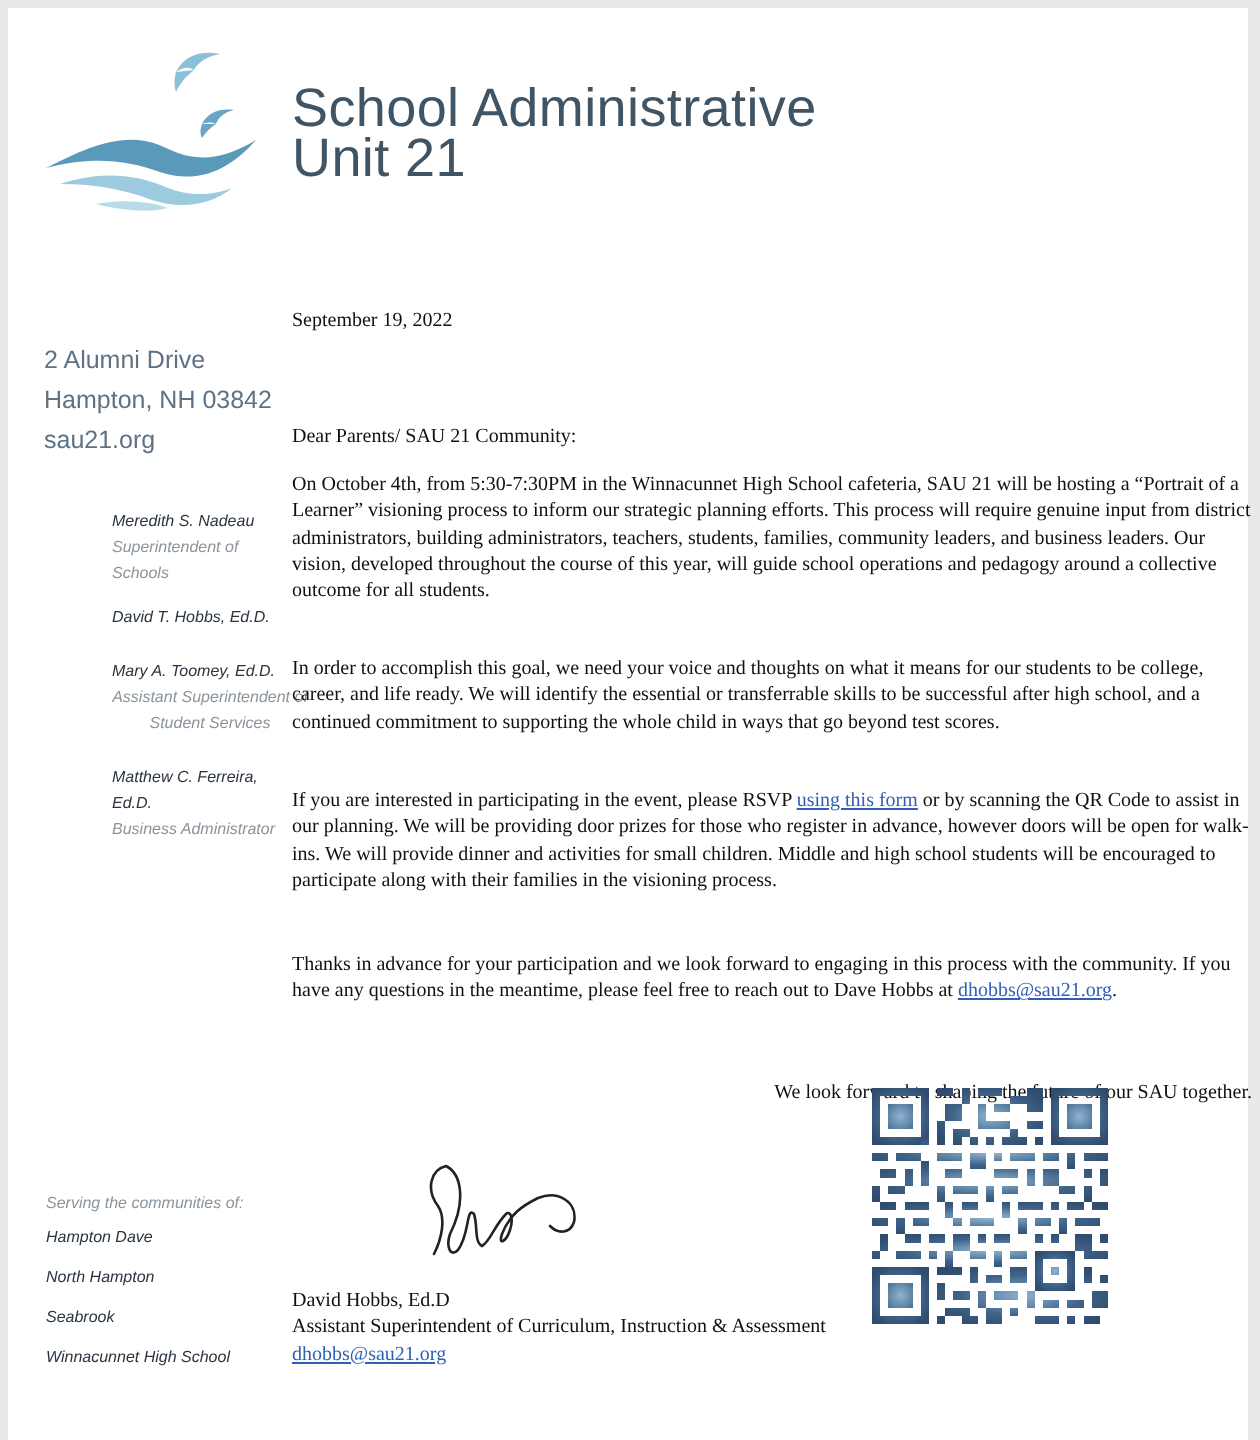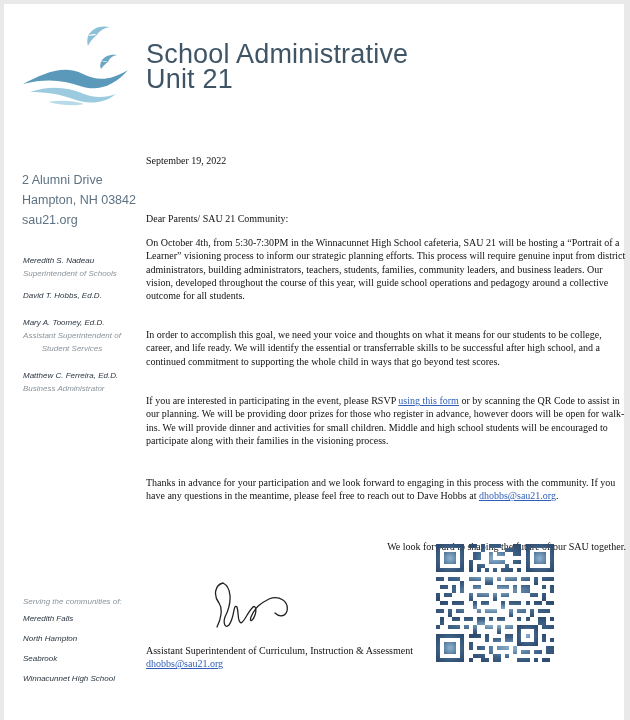--- a/index.html
+++ b/index.html
@@ -2,21 +2,21 @@
 <html><head>
 <meta charset="utf-8">
 <style>
   html, body { margin:0; padding:0; }
   body { width:630px; height:720px; background:#e9e9e9; position:relative; overflow:hidden; }
   .page { position:absolute; left:4px; top:4px; width:620px; height:720px; background:#ffffff; }
   .logo { position:absolute; left:14px; top:18px; width:120px; height:86px; }
   .org-title { position:absolute; left:142px; top:38px; font-family:"Liberation Sans", sans-serif; color:#3f5566; font-size:27px; line-height:25px; letter-spacing:0.2px; }
   .address { position:absolute; left:18px; top:130px; font-family:"Liberation Sans", sans-serif; color:#5e7283; font-size:12.5px; line-height:20px;margin-top:36px; }
   .staff { position:absolute; left:19px; top:250px; font-family:"Liberation Sans", sans-serif; font-style:italic; font-size:8px; line-height:13px; width:120px; }
-  .staff .person { margin-bottom:9px; }
+  .staff .person { margin-bottom:9px;margin-left:33px; }
   .staff .name { color:#2a3540; }
   .staff .role { color:#8a949c; }
   .communities { position:absolute; left:19px; top:593px; font-family:"Liberation Sans", sans-serif; font-style:italic; font-size:8px; width:120px; }
   .communities .heading { color:#8a949c; margin-bottom:8px; }
   .communities .item { color:#2a3540; height:20px; }
   .letter { position:absolute; left:142px; font-family:"Liberation Serif", serif; color:#111; font-size:10px; line-height:13.3px; width:480px; }
   .date { top:150px; }
   .salutation { top:208px; }
   .p1 { top:232px; }
   .p2 { top:324px; }
@@ -68,21 +68,21 @@
       <div class="role" style="width:98px;text-align:center;">Assistant Superintendent of Student Services</div>
     </div>
     <div class="person" style="margin-top:14px;">
       <div class="name">Matthew C. Ferreira, Ed.D.</div>
       <div class="role">Business Administrator</div>
     </div>
   </div>
 
   <div class="communities">
     <div class="heading">Serving the communities of:</div>
-    <div class="item">Meredith Falls</div>
+    <div class="item">Hampton Dave</div>
     <div class="item">North Hampton</div>
     <div class="item">Seabrook</div>
     <div class="item">Winnacunnet High School</div>
   </div>
 
   <div class="letter date">September 19, 2022</div>
   <div class="letter salutation">Dear Parents/ SAU 21 Community:</div>
   <div class="letter p1">On October 4th, from 5:30-7:30PM in the Winnacunnet High School cafeteria, SAU 21 will be hosting a “Portrait of a Learner” visioning process to inform our strategic planning efforts. This process will require genuine input from district administrators, building administrators, teachers, students, families, community leaders, and business leaders. Our vision, developed throughout the course of this year, will guide school operations and pedagogy around a collective outcome for all students.</div>
   <div class="letter p2">In order to accomplish this goal, we need your voice and thoughts on what it means for our students to be college, career, and life ready. We will identify the essential or transferrable skills to be successful after high school, and a continued commitment to supporting the whole child in ways that go beyond test scores.</div>
   <div class="letter p3">
@@ -91,20 +91,21 @@
   <div class="letter p4">
     <span>Thanks in advance for your participation and we look forward to engaging in this process with the community. If you have any questions in the meantime, please feel free to reach out to Dave Hobbs at </span><a class="link">dhobbs@sau21.org</a><span>.</span>
   </div>
   <div class="letter p5">We look forward to shaping the future of our SAU together.</div>
 
   <svg class="signature" viewBox="0 0 90 58">
     <path d="M14 6 C6 8,4 18,10 26 C14 32,12 42,8 50 M14 6 C22 10,24 24,16 40 C14 46,16 52,20 48 C26 40,24 26,28 30 C30 36,28 44,32 46 C36 44,38 36,44 30 C46 28,48 32,46 38 C44 44,40 46,42 40 C46 30,52 26,60 22 C70 18,80 24,78 34 C76 40,70 40,66 36" fill="none" stroke="#222" stroke-width="1.3" stroke-linecap="round"></path>
   </svg>
 
   <div class="letter sig-block">
+    <div>David Hobbs, Ed.D</div>
     <div style="width:270px;">Assistant Superintendent of Curriculum, Instruction &amp; Assessment</div>
     <div><a class="link">dhobbs@sau21.org</a></div>
   </div>
 
   <svg class="qr" viewBox="0 0 29 29" shape-rendering="crispEdges">
     <defs>
       <radialGradient id="qg" cx="50%" cy="50%" r="60%">
         <stop offset="0%" stop-color="#8fb4d0"></stop>
         <stop offset="60%" stop-color="#3f6388"></stop>
         <stop offset="100%" stop-color="#2f4c6e"></stop>

